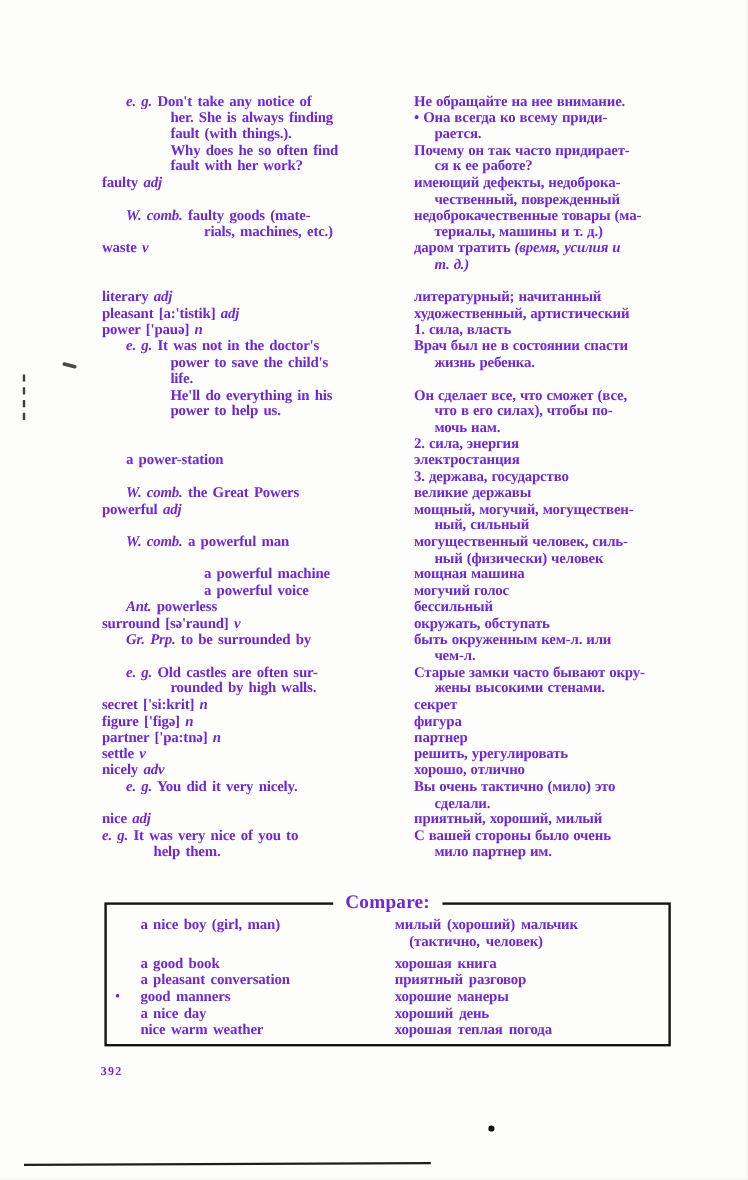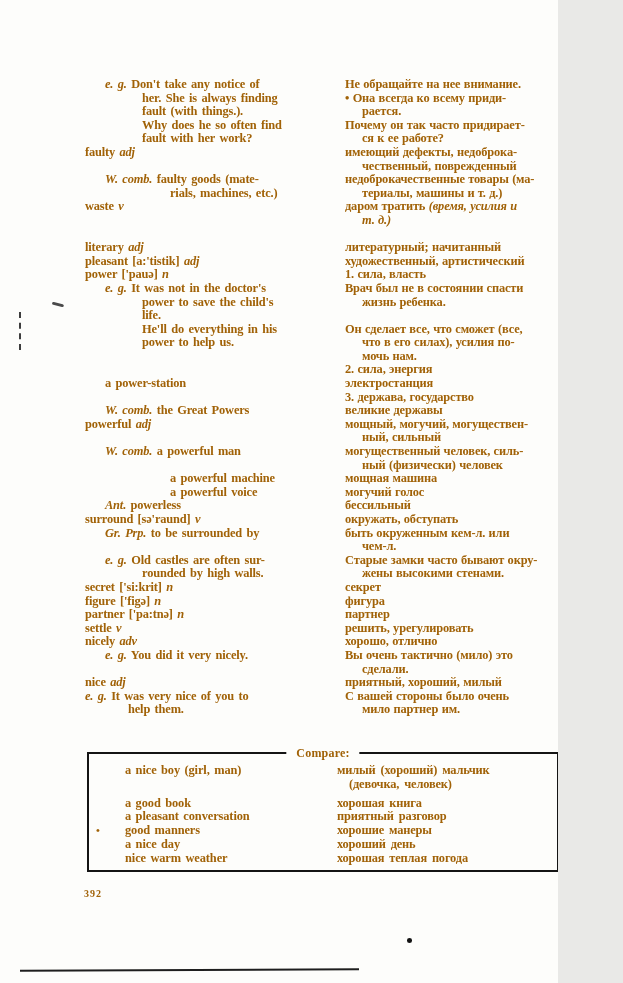--- a/index.html
+++ b/index.html
@@ -1,38 +1,38 @@
 <!DOCTYPE html>
 <html><head>
 <meta charset="utf-8">
 <style>
   html,body{margin:0;padding:0;background:#e9e9e7;}
   .page{
-    position:relative;width:558px;height:983px;background:#fdfdfb;
+    position:relative;width:623px;height:983px;background:#fdfdfb;
     font-family:"Liberation Serif","DejaVu Serif",serif;
-    font-weight:700;color:#a16207;overflow:hidden;
+    font-weight:700;color:#6d28d9;overflow:hidden;
     -webkit-font-smoothing:antialiased;
   }
   .col{position:absolute;top:78px;}
   #left-col{left:85px;width:245px;word-spacing:1.5px;}
   #right-col{left:345px;width:215px;word-spacing:.5px;}
   .tl{height:13.6px;line-height:13.6px;font-size:12.4px;white-space:nowrap;letter-spacing:-.15px;}
   .it{font-style:italic;}
   .lind0{padding-left:0}.lind1{padding-left:20px}.lind2{padding-left:57px}
   .lind3{padding-left:85px}.lind4{padding-left:43px}
   .rind0{padding-left:0}.rind1{padding-left:17px}
 
   .compare{position:absolute;left:87px;top:752px;width:468px;height:116px;
     border:2.5px solid #141414;}
   .cmp-title{position:absolute;top:-9px;left:50%;transform:translateX(-50%);
-    background:#fdfdfb;padding:0 10px;font-size:12px;line-height:16px;letter-spacing:.2px;}
+    background:#fdfdfb;padding:0 10px;font-size:16px;line-height:16px;letter-spacing:.2px;}
   .cmp-rows{padding-top:10px;}
   .cmp-row{position:relative;display:flex;line-height:13.8px;font-size:12.4px;white-space:nowrap;}
   .cmp-gap{margin-top:5px;}
-  .cmp-left{width:212px;padding-left:36px;letter-spacing:-.1px;word-spacing:1.5px;}
+  .cmp-left{width:212px;padding-left:28px;letter-spacing:-.1px;word-spacing:1.5px;}
   .cmp-right{flex:1;letter-spacing:-.15px;word-spacing:2px;}
   .cmp-cont{padding-left:12px;}
   .cmp-bullet{position:absolute;left:7px;top:0;font-size:11px;}
 
   .pageno{position:absolute;left:84px;top:888px;font-size:10px;letter-spacing:1px;}
 
   .mark-dash{position:absolute;left:19px;top:312px;height:38px;width:0;
     border-left:2px dashed #3d3d3d;}
   .mark-tick{position:absolute;left:52px;top:303px;width:12px;height:2.5px;
     background:#4a4a4a;border-radius:2px;transform:rotate(14deg);}
@@ -107,21 +107,21 @@
       <div class="tl rind0"><span>даром тратить </span><span class="it">(время, усилия и</span></div>
       <div class="tl rind1"><span class="it">т. д.)</span></div>
       <div class="tl rind0"></div>
       <div class="tl rind0"><span>литературный; начитанный</span></div>
       <div class="tl rind0"><span>художественный, артистический</span></div>
       <div class="tl rind0"><span>1. сила, власть</span></div>
       <div class="tl rind0"><span>Врач был не в состоянии спасти</span></div>
       <div class="tl rind1"><span>жизнь ребенка.</span></div>
       <div class="tl rind0"></div>
       <div class="tl rind0"><span>Он сделает все, что сможет (все,</span></div>
-      <div class="tl rind1"><span>что в его силах), усилия по-</span></div>
+      <div class="tl rind1"><span>что в его силах), чтобы по-</span></div>
       <div class="tl rind1"><span>мочь нам.</span></div>
       <div class="tl rind0"><span>2. сила, энергия</span></div>
       <div class="tl rind0"><span>электростанция</span></div>
       <div class="tl rind0"><span>3. держава, государство</span></div>
       <div class="tl rind0"><span>великие державы</span></div>
       <div class="tl rind0"><span>мощный, могучий, могуществен-</span></div>
       <div class="tl rind1"><span>ный, сильный</span></div>
       <div class="tl rind0"><span>могущественный человек, силь-</span></div>
       <div class="tl rind1"><span>ный (физически) человек</span></div>
       <div class="tl rind0"><span>мощная машина</span></div>
@@ -144,21 +144,21 @@
       <div class="tl rind1"><span>мило партнер им.</span></div>
     </div>
 
   <div class="compare">
     <div class="cmp-title">Compare:</div>
     <div class="cmp-rows">
         <div class="cmp-row">
           <div class="cmp-left">a nice boy (girl, man)</div>
           <div class="cmp-right">
             <div>милый (хороший) мальчик</div>
-            <div class="cmp-cont">(девочка, человек)</div>
+            <div class="cmp-cont">(тактично, человек)</div>
           </div>
         </div>
         <div class="cmp-row cmp-gap">
           <div class="cmp-left">a good book</div>
           <div class="cmp-right">
             <div>хорошая книга</div>
           </div>
         </div>
         <div class="cmp-row">
           <div class="cmp-left">a pleasant conversation</div>

